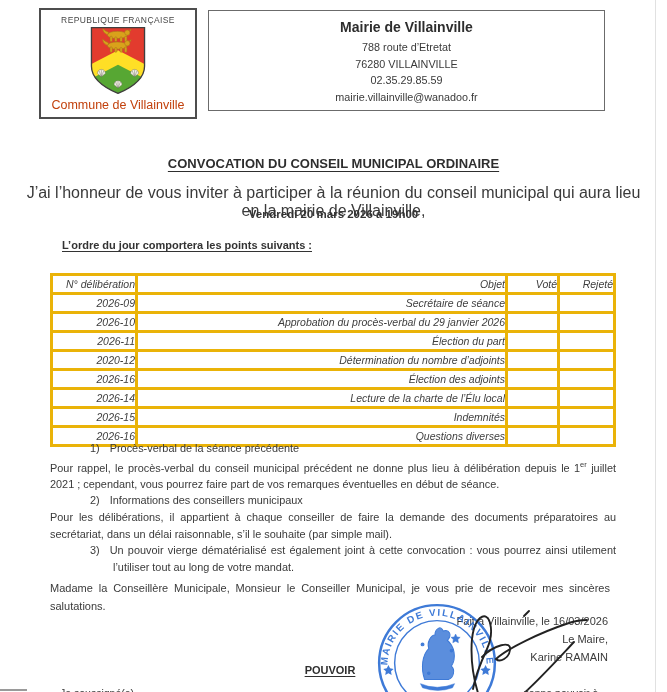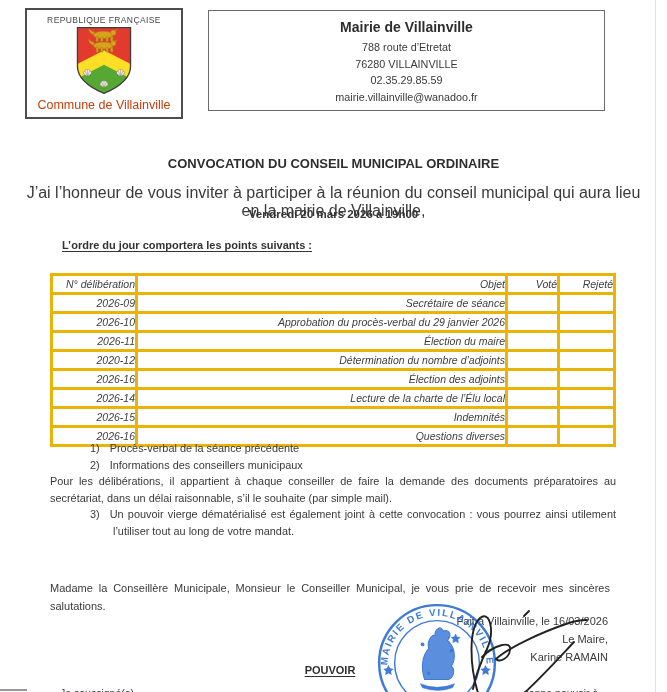--- a/index.html
+++ b/index.html
@@ -1,36 +1,36 @@
 <!DOCTYPE html>
 <html><head>
 <meta charset="utf-8">
 <style>
   html,body{margin:0;padding:0;background:#fff;}
   .page{position:relative;width:667px;height:692px;background:#fff;overflow:hidden;
         font-family:"Liberation Sans","DejaVu Sans",sans-serif;color:#3a3a3a;}
 
   
-  .idbox{position:absolute;left:25px;top:8px;width:158px;height:111px;
+  .idbox{position:absolute;left:39px;top:8px;width:158px;height:111px;
          border:2px solid #4d4d4d;box-sizing:border-box;
          display:flex;flex-direction:column;align-items:center;justify-content:space-between;
          padding:5px 2px 5px;}
   .republic{font-size:8.5px;letter-spacing:.4px;color:#474747;}
   .commune{font-size:12.5px;color:#c2410c;}
   .shield{width:70px;height:74px;}
 
   .mairiebox{position:absolute;left:208px;top:10px;width:397px;height:101px;
              border:1.5px solid #6b6b6b;box-sizing:border-box;text-align:center;padding-top:8px;}
   .mairie-name{font-size:14px;font-weight:bold;color:#2d2d2d;margin-bottom:4px;}
   .mairie-line{font-size:10.8px;line-height:16.5px;color:#3a3a3a;}
 
   
   .doc-title{position:absolute;top:156px;left:0;width:100%;text-align:center;
              font-size:13px;font-weight:bold;color:#2e2e2e;}
-  .doc-title span{text-underline-offset:3px;}
+  .doc-title span{text-decoration:underline;text-underline-offset:3px;}
   .intro{position:absolute;top:184px;left:22px;width:623px;text-align:center;font-size:16px;}
   .date-line{position:absolute;top:208px;left:0;width:100%;text-align:center;
              font-weight:bold;font-size:11.5px;color:#333;}
   .agenda-heading{position:absolute;top:239px;left:62px;font-size:11px;font-weight:bold;
                   color:#333;text-decoration:underline;text-underline-offset:2px;}
 
   table.agenda{position:absolute;top:273px;left:50px;width:563px;border-collapse:collapse;
                font-size:10.5px;color:#3e3e3e;table-layout:fixed;}
   table.agenda th,table.agenda td{border:3px solid #eab308;padding:0 0 0 7px;text-align:right;
                font-weight:normal;height:16px;line-height:16px;white-space:nowrap;overflow:hidden;font-style:italic;}
@@ -152,21 +152,21 @@
       <td></td>
     </tr>
     <tr>
       <td>2026-10</td>
       <td>Approbation du procès-verbal du 29 janvier 2026</td>
       <td></td>
       <td></td>
     </tr>
     <tr>
       <td>2026-11</td>
-      <td>Élection du maire</td>
+      <td>Élection du part</td>
       <td></td>
       <td></td>
     </tr>
     <tr>
       <td>2020-12</td>
       <td>Détermination du nombre d’adjoints</td>
       <td></td>
       <td></td>
     </tr>
     <tr>
@@ -192,20 +192,23 @@
       <td>Questions diverses</td>
       <td></td>
       <td></td>
     </tr>
   </tbody>
     </table>
 
   <div class="notes">
     <div class="note-item">
       <span class="num">1)</span><span>Procès-verbal de la séance précédente</span>
+    </div>
+    <div class="note-para">
+      <span>Pour rappel, le procès-verbal du conseil municipal précédent ne donne plus lieu à délibération depuis le 1</span><sup>er</sup><span> juillet 2021 ; cependant, vous pourrez faire part de vos remarques éventuelles en début de séance.</span>
     </div>
     <div class="note-item">
       <span class="num">2)</span><span>Informations des conseillers municipaux</span>
     </div>
     <div class="note-para">Pour les délibérations, il appartient à chaque conseiller de faire la demande des documents préparatoires au secrétariat, dans un délai raisonnable, s’il le souhaite (par simple mail).</div>
     <div class="note-item note-para">
       <span class="num">3)</span><span>Un pouvoir vierge dématérialisé est également joint à cette convocation : vous pourrez ainsi utilement l’utiliser tout au long de votre mandat.</span>
     </div>
   </div>
 

